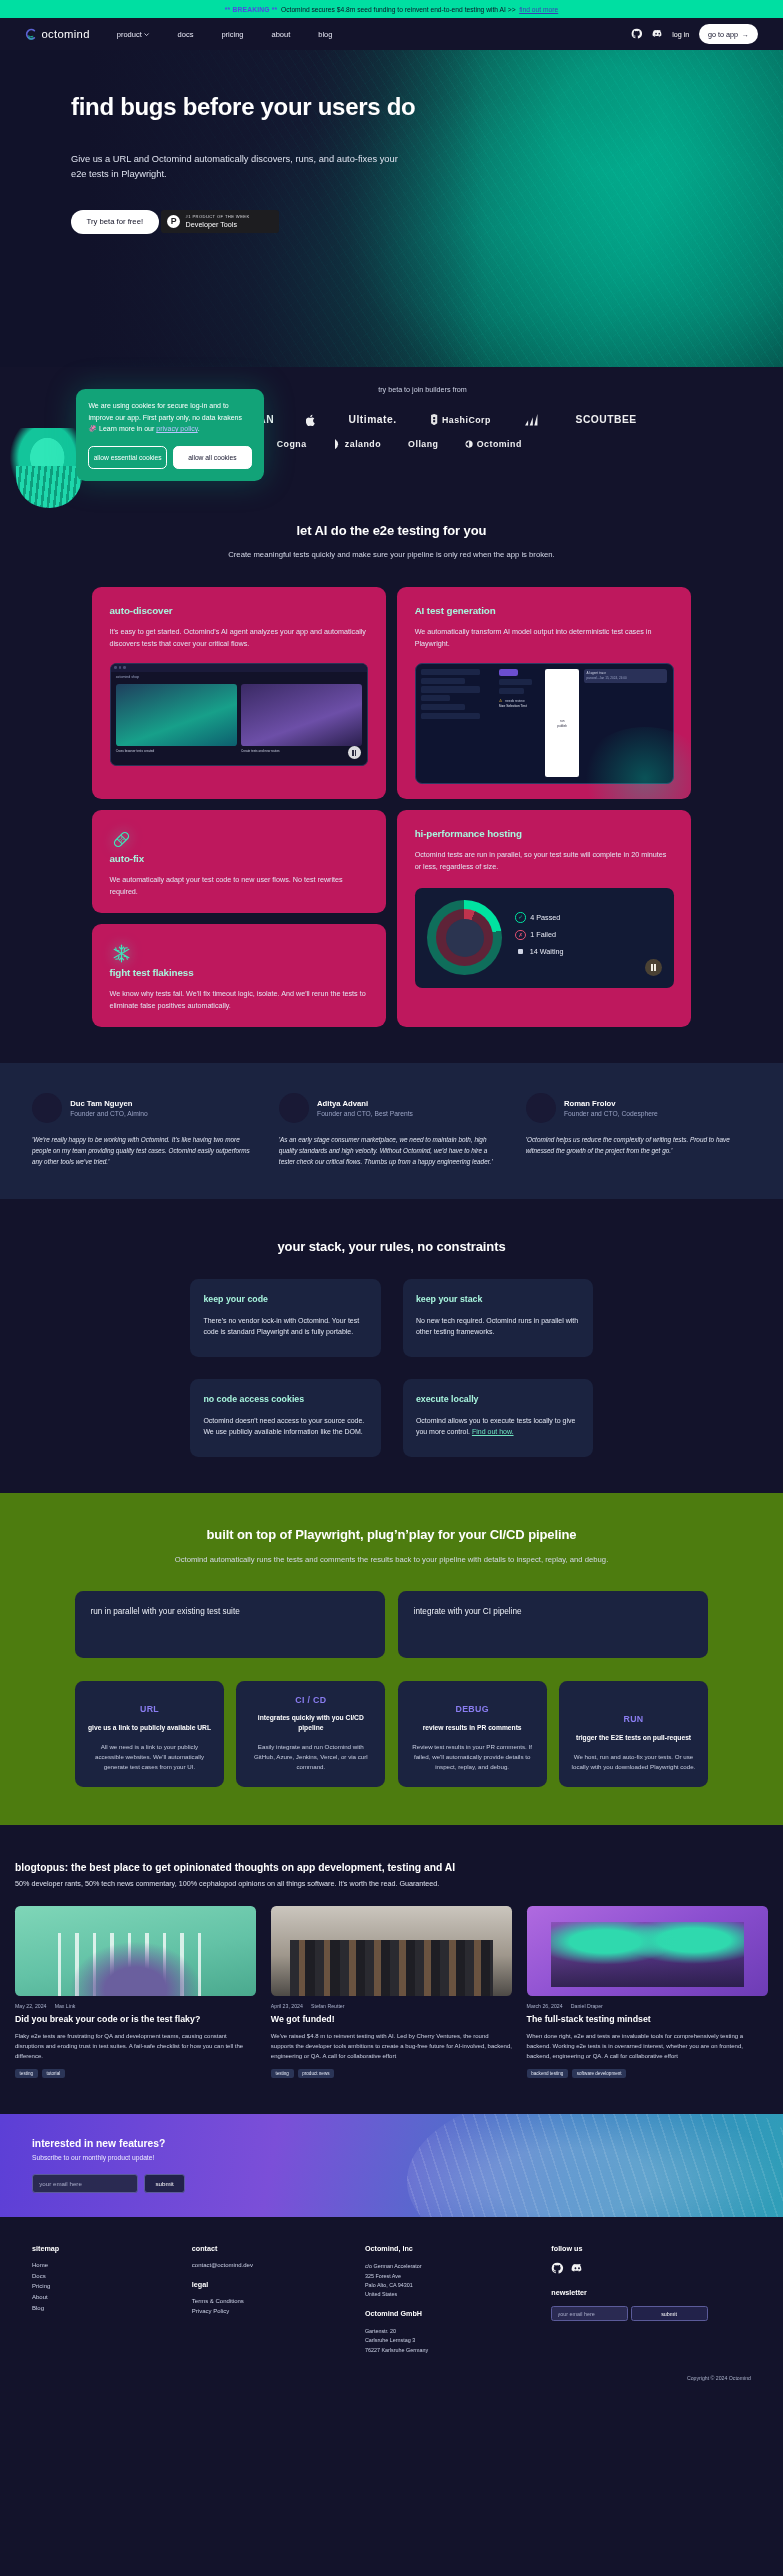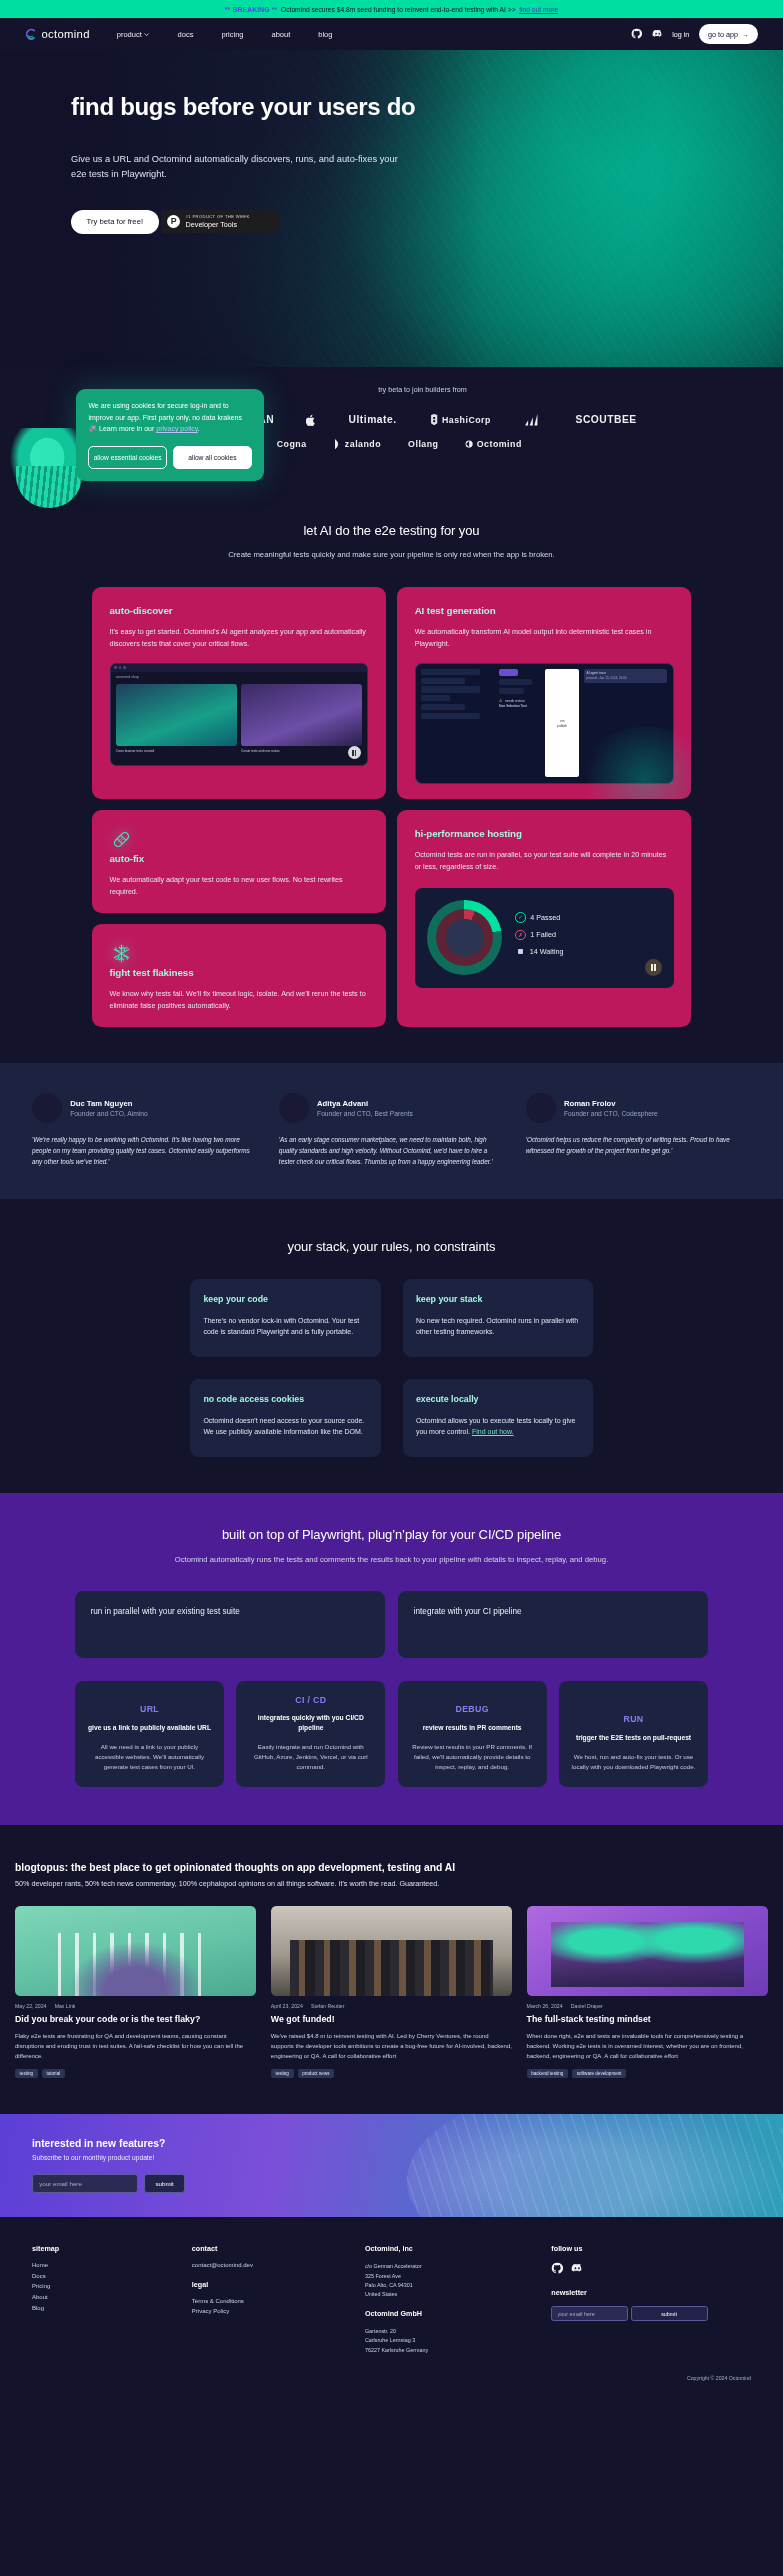--- a/index.html
+++ b/index.html
@@ -70,21 +70,21 @@
   .ck-ghost{background:transparent;border:0.5px solid #fff;color:#fff}
   .ck-solid{background:#fff;border:0.5px solid #fff;color:#12122a}
   .octo-mascot{position:absolute;left:5.2px;top:428px;width:88px;height:82px;z-index:29;
     background:radial-gradient(ellipse at 48% 36%, #2fe6b8 0 26%, #13c59b 27% 44%, rgba(0,0,0,0) 58%);
     filter:blur(0.1px)}
   .octo-mascot:after{content:"";position:absolute;left:11.3px;top:38px;width:66px;height:42px;border-radius:0 0 32px 32px;
     background:repeating-linear-gradient(96deg,#1fd9ad 0 3.6px,#0e9e7d 3.6px 6.2px)}
 
   
   .sec{padding:0 25px}
-  .sec-h{text-align:center;font-size:13px;font-weight:400;color:#fff;letter-spacing:-0.1px}
+  .sec-h{text-align:center;font-size:13px;font-weight:700;color:#fff;letter-spacing:-0.1px}
   .sec-sub{text-align:center;font-size:7.7px;line-height:1.65;color:#d5d9e8;margin-top:11.3px}
 
   
   .fgrid{display:grid;grid-template-columns:1fr 1fr;gap:11.3px;margin-top:25px;padding:0 67px}
   .card{background:#be185d;border-radius:9.3px;padding:17.5px 17.5px 15.5px;position:relative;overflow:hidden}
   .card.glow:after{content:"";position:absolute;right:-20.6px;bottom:-31px;width:134px;height:103px;border-radius:50%;background:radial-gradient(circle,rgba(0,214,170,.32),rgba(0,0,0,0) 70%)}
   .card h3{font-size:9.8px;font-weight:700;color:#a8f5dd;letter-spacing:-0.1px}
   .card p{margin-top:10.3px;font-size:7.2px;line-height:1.62;color:#e3e7f3}
   .card .feat-icon{width:23px;height:23px;margin-bottom:13.4px;filter:drop-shadow(0 0 6.2px rgba(60,240,200,.65))}
 
@@ -131,21 +131,21 @@
 
   
   .stack-sec{padding:40px 0 36px;background:#13132b}
   .scards{display:grid;grid-template-columns:1fr 1fr;gap:22px;margin-top:25px;padding:0 190px}
   .scard{background:#1b2340;border-radius:8.2px;padding:14.4px 13.4px 16.5px;min-height:78px}
   .scard h4{font-size:8.8px;font-weight:700;color:#a8f5dd}
   .scard p{margin-top:11.3px;font-size:7px;line-height:1.62;color:#e3e7f3}
   .scard p a{color:#6fe6c0;text-decoration:underline}
 
   
-  .ci-sec{padding:34px 0 38px;background:#4c1d95}
+  .ci-sec{padding:34px 0 38px;background:#4d7c0f}
   .ci-two{display:grid;grid-template-columns:1fr 1fr;gap:13.4px;margin-top:25px;padding:0 75px}
   .ci-panel{background:#1b2340;border-radius:8.2px;padding:15.5px 15.5px 17.5px;min-height:67px}
   .ci-panel h5{font-size:8.2px;font-weight:400;color:#eef1f8}
   .steps{display:grid;grid-template-columns:repeat(4,1fr);gap:12.4px;margin-top:23px;padding:0 75px}
   .step{background:#1b2340;border-radius:8.2px;padding:13.4px 11.3px 15.5px;text-align:center;display:flex;flex-direction:column}
   .step .num{font-size:8.8px;font-weight:700;color:#8a7df0;letter-spacing:0.3px;margin-top:auto}
   .step .tl{font-size:6.7px;font-weight:700;color:#fff;margin-top:8.2px;line-height:1.45}
   .step .tx{font-size:6.2px;line-height:1.62;color:#c8cee1;margin-top:9.3px}
 
   

